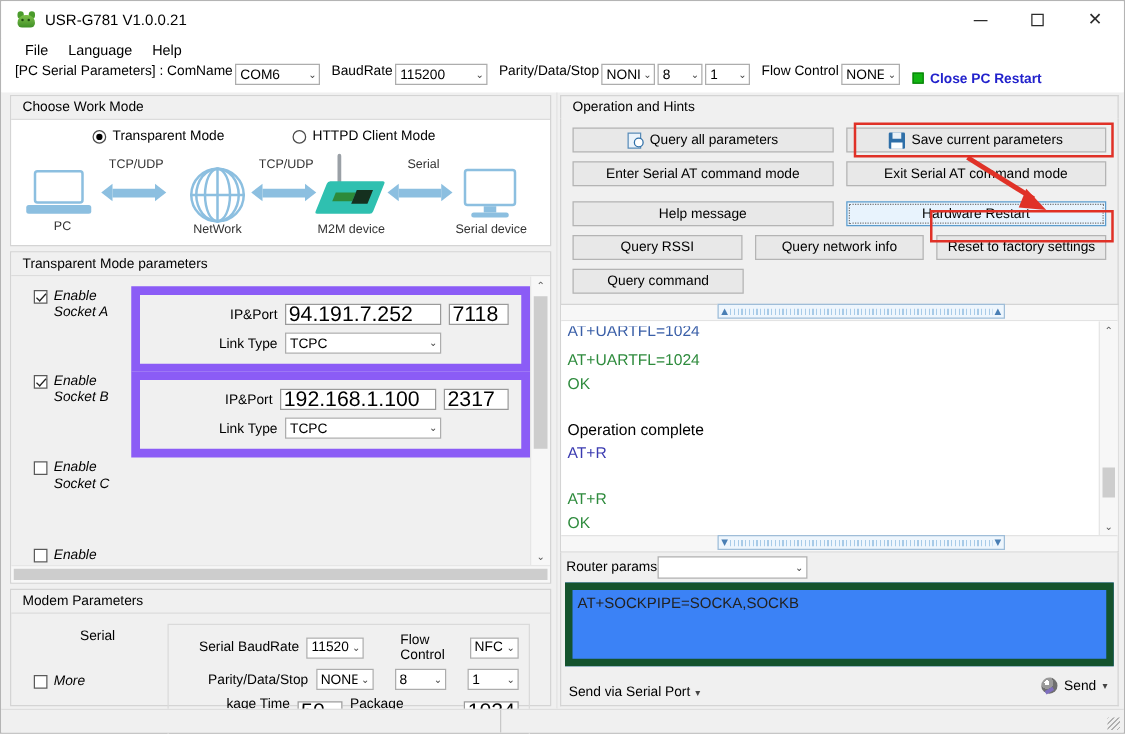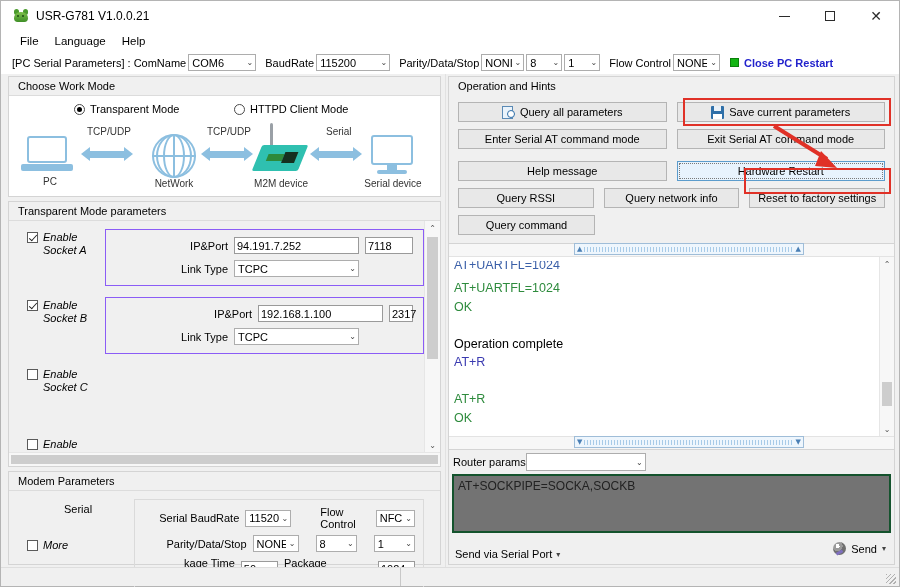--- a/index.html
+++ b/index.html
@@ -37,21 +37,21 @@
   .wincontrols{position:absolute;right:0;top:0;height:30px;display:flex;}
   .wc{width:46px;height:30px;display:flex;align-items:center;justify-content:center;font-size:12px;color:#2b2b2b;}
   .wc .min{display:block;width:11px;height:1px;background:#2b2b2b;}
   .wc .max{display:block;width:10px;height:10px;border:1px solid #2b2b2b;box-sizing:border-box;}
   .wc .cls{font-size:14px;line-height:14px;font-family:"DejaVu Sans",sans-serif;}
   
   .menubar{height:20px;min-height:20px;display:flex;align-items:center;padding-left:11px;background:#fff;}
   .menu-item{padding:1px 8px;font-size:11.5px;color:#000;}
   
   .serialbar{
-    height:23px;min-height:23px;display:flex;align-items:center;padding-left:11px;
+    height:23px;min-height:23px;display:flex;padding-left:11px;
     background:#fff;gap:0px;
   }
   .sb-label{font-size:11px;color:#000;white-space:nowrap;}
   .combo{
     height:17px;border:1px solid #adadad;background:#fff;box-sizing:border-box;
     display:flex;align-items:center;justify-content:space-between;
     font-size:11px;padding:0 2px 0 3px;color:#000;
   }
   .combo .cv{white-space:nowrap;overflow:hidden;}
   .combo .arr{color:#444;font-size:8px;margin-left:3px;font-family:"DejaVu Sans",sans-serif;}
@@ -105,27 +105,27 @@
   .tpanel{margin:4px 4px 0 7px;border:1px solid #d4d4d4;background:#f0f0f0;flex:1;display:flex;flex-direction:column;min-height:0;}
   .tp-body{flex:1;position:relative;background:#f0f0f0;overflow:hidden;}
   .sockrow{position:absolute;left:0;right:16px;display:flex;}
   .chk{display:flex;align-items:flex-start;gap:5px;font-size:11px;width:78px;padding-left:18px;padding-top:2px;}
   .cb{width:11px;height:11px;border:1px solid #5a5a5a;background:#fff;box-sizing:border-box;position:relative;flex:none;margin-top:1px;}
   .cb.on:after{
     content:"";position:absolute;left:3px;top:0px;width:3px;height:7px;
     border:solid #222;border-width:0 1.6px 1.6px 0;transform:rotate(42deg);
   }
   .chk .lbl{line-height:13px;font-style:italic;}
-  .sockbox{flex:1;border:1px solid #8b5cf6;background:#f0f0f0;padding:7px 10px 8px 0;}
+  .sockbox{flex:1;border:7px solid #8b5cf6;background:#f0f0f0;padding:7px 10px 8px 0;}
   .frow{display:flex;align-items:center;justify-content:flex-end;margin-bottom:6px;}
   .frow:last-child{margin-bottom:0;}
   .flab{font-size:11px;margin-right:6px;}
   .inp{
     height:17px;border:1px solid #9a9a9a;background:#fff;box-sizing:border-box;
-    font-size:11px;padding:0 2px;display:flex;align-items:center;color:#000;
+    font-size:17px;padding:0 2px;display:flex;align-items:center;color:#000;
   }
   .vscroll{position:absolute;right:0;top:0;bottom:0;width:15px;background:#f7f7f7;border-left:1px solid #e6e6e6;}
   .vs-up,.vs-dn{height:14px;display:flex;align-items:center;justify-content:center;font-size:8px;color:#555;font-family:"DejaVu Sans",sans-serif;}
   .vs-thumb{position:absolute;left:2px;right:2px;background:#cdcdcd;}
   .hscroll{height:13px;background:#f7f7f7;border-top:1px solid #e6e6e6;position:relative;}
   .hs-thumb{position:absolute;top:2px;height:9px;background:#cdcdcd;}
   
   .mpanel{margin:4px 4px 2px 7px;border:1px solid #d4d4d4;background:#f0f0f0;height:92px;min-height:92px;}
   .mp-body{position:relative;height:70px;}
   .mbox{position:absolute;left:125px;right:16px;top:8px;border:1px solid #dadada;padding:6px 8px 7px 8px;}
@@ -155,21 +155,21 @@
   .logline{font-size:12.5px;line-height:18.5px;font-family:"Liberation Sans",sans-serif;white-space:pre;}
   .log-clip{color:#3a5fa8;font-size:12.5px;line-height:8px;overflow:hidden;height:8px;display:block;}
   .log-vscroll{position:absolute;right:0;top:0;bottom:0;width:14px;background:#f7f7f7;border-left:1px solid #e6e6e6;}
   .log-hbot{height:12px;background:#f7f7f7;border-top:1px solid #e3e3e3;position:relative;}
   .hs-tab{position:absolute;top:-1px;height:12px;border:1px solid #9fbdd8;background:#eef6fd;box-sizing:border-box;display:flex;align-items:center;justify-content:space-between;padding:0 2px;}
   .hs-tab span{font-size:7px;color:#4a7fb5;font-family:"DejaVu Sans",sans-serif;}
   .hs-dots{flex:1;height:5px;background:repeating-linear-gradient(90deg,#a8cbe8 0 1px,transparent 1px 3px);margin:0 2px;}
   
   .sendwrap{margin:0 4px 2px 2px;border:1px solid #d4d4d4;border-top:none;background:#f0f0f0;padding:3px 0 0 0;}
   .routerrow{display:flex;align-items:center;padding:0 0 3px 4px;}
-  .sendbox{height:52px;background:#737373;border:2px solid #14532d;margin:0 3px;padding:3px 0 0 4px;position:relative;}
+  .sendbox{height:52px;background:#3b82f6;border:6px solid #14532d;margin:0 3px;padding:3px 0 0 4px;position:relative;}
   .sendtext{font-size:12px;color:#222;}
   .sendbar{display:flex;align-items:center;justify-content:space-between;padding:4px 8px 4px 6px;}
   .sendvia{display:flex;align-items:center;gap:4px;font-size:11px;margin-top:11px;}
   .caret{font-size:8px;color:#444;font-family:"DejaVu Sans",sans-serif;}
   .sendbtn{display:flex;align-items:center;gap:5px;font-size:11px;}
   .icon-send{width:13px;height:13px;border-radius:50%;background:radial-gradient(circle at 35% 32%,#fff 0 2px,#9a9a9a 2px 5px,#6f6f6f 5px 13px);position:relative;flex:none;}
   .icon-send:after{content:"";position:absolute;left:3px;top:9px;width:7px;height:3px;background:#7f6fbf;transform:rotate(-30deg);}
   
   .statusbar{height:18px;min-height:18px;background:#f0f0f0;border-top:1px solid #dedede;display:flex;align-items:center;position:relative;}
   .sb-sep{position:absolute;left:399px;top:0;bottom:0;width:1px;background:#c8c8c8;}
@@ -341,21 +341,21 @@
 
           <div class="sockrow" style="top:76px;">
             <div class="chk">
               <span class="cb on"></span>
               <span class="lbl"><span>Enable</span><br><span>Socket B</span></span>
             </div>
             <div class="sockbox">
               <div class="frow">
                 <span class="flab">IP&amp;Port</span>
                 <div class="inp" style="width:125px;">192.168.1.100</div>
-                <div class="inp" style="width:24px;margin-left:6px;">2317</div>
+                <div class="inp" style="width:52px;margin-left:6px;">2317</div>
               </div>
               <div class="frow">
                 <span class="flab">Link Type</span>
                 <div class="combo" style="width:125px;">
                   <span class="cv">TCPC</span>
                     <span class="arr">⌄</span>
                 </div>
                 <div style="width:54px;"></div>
               </div>
             </div>

